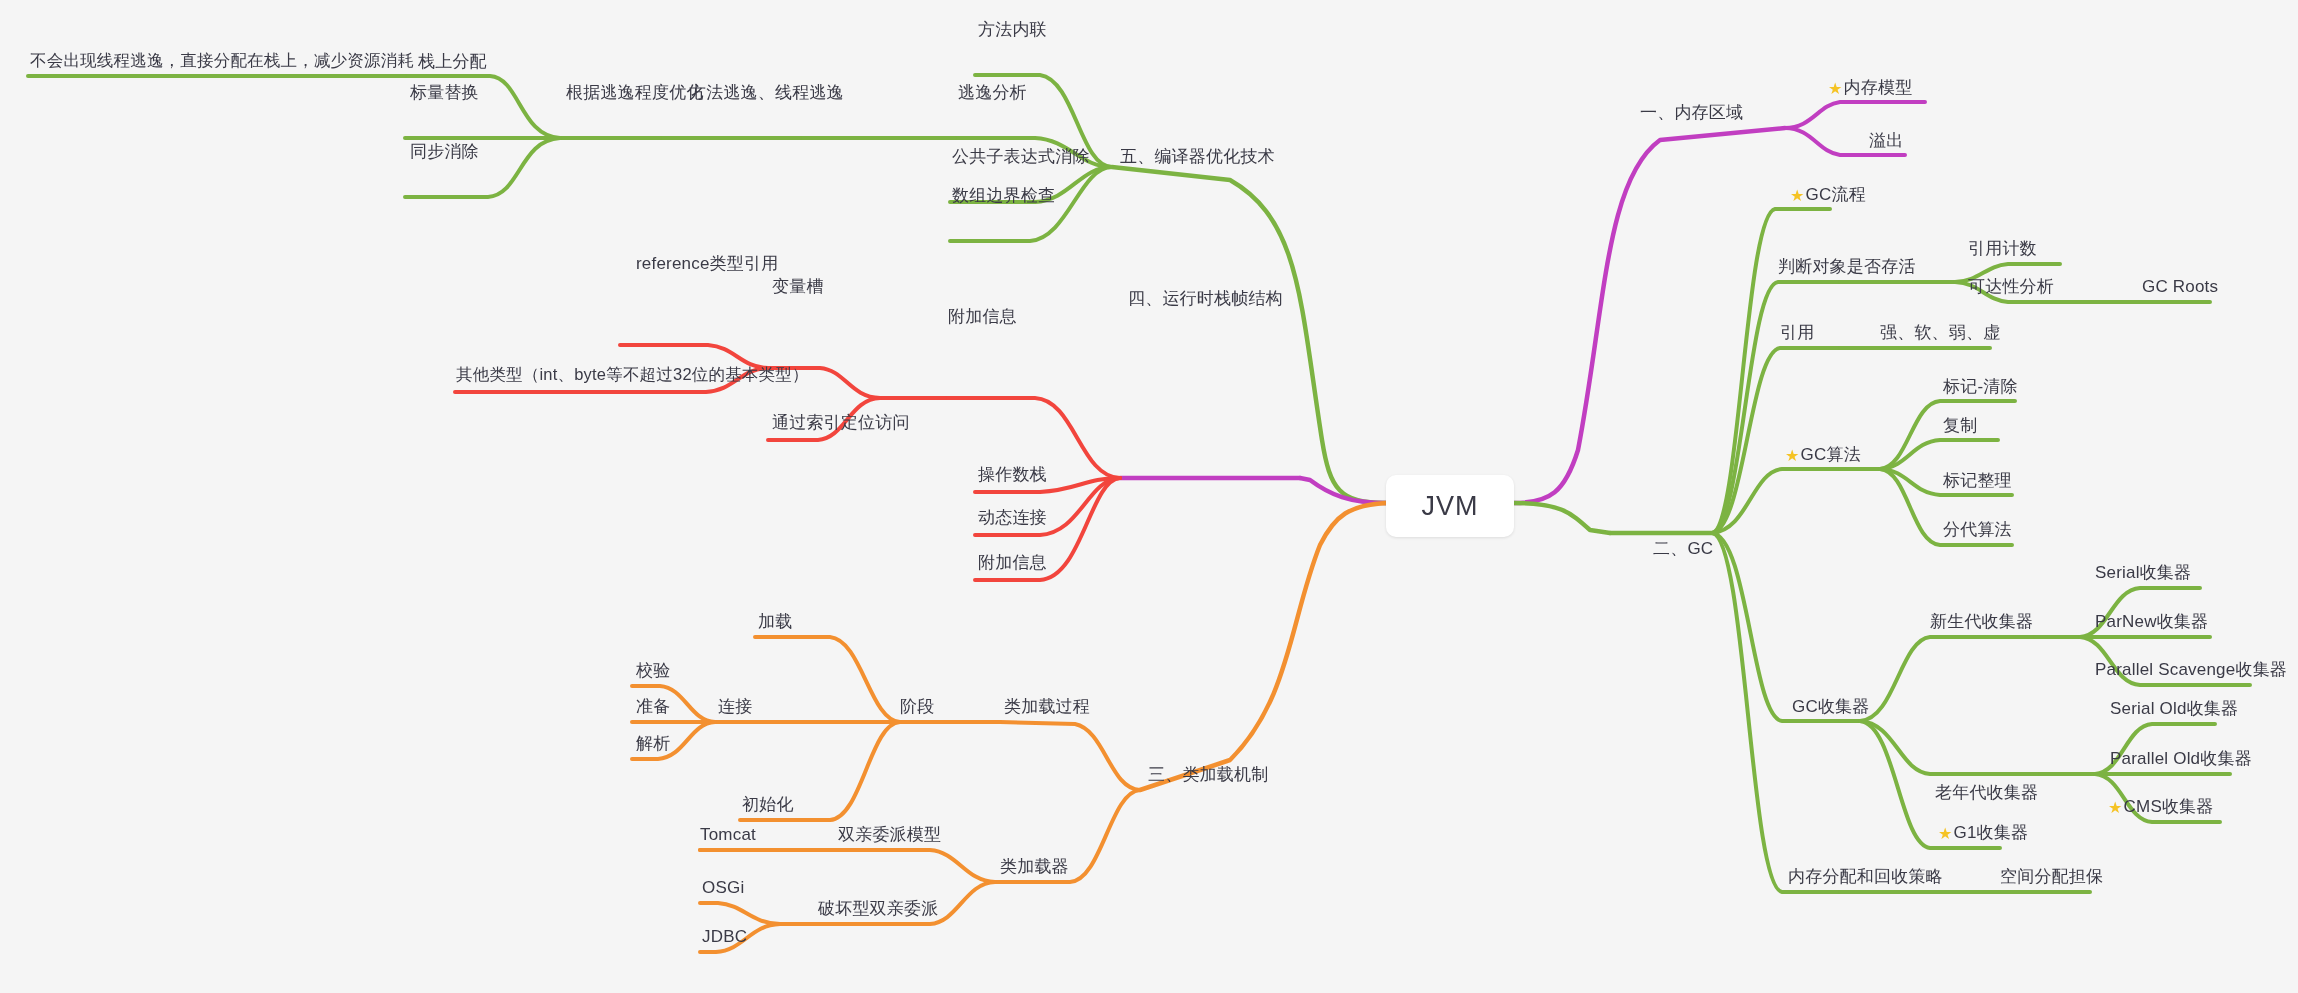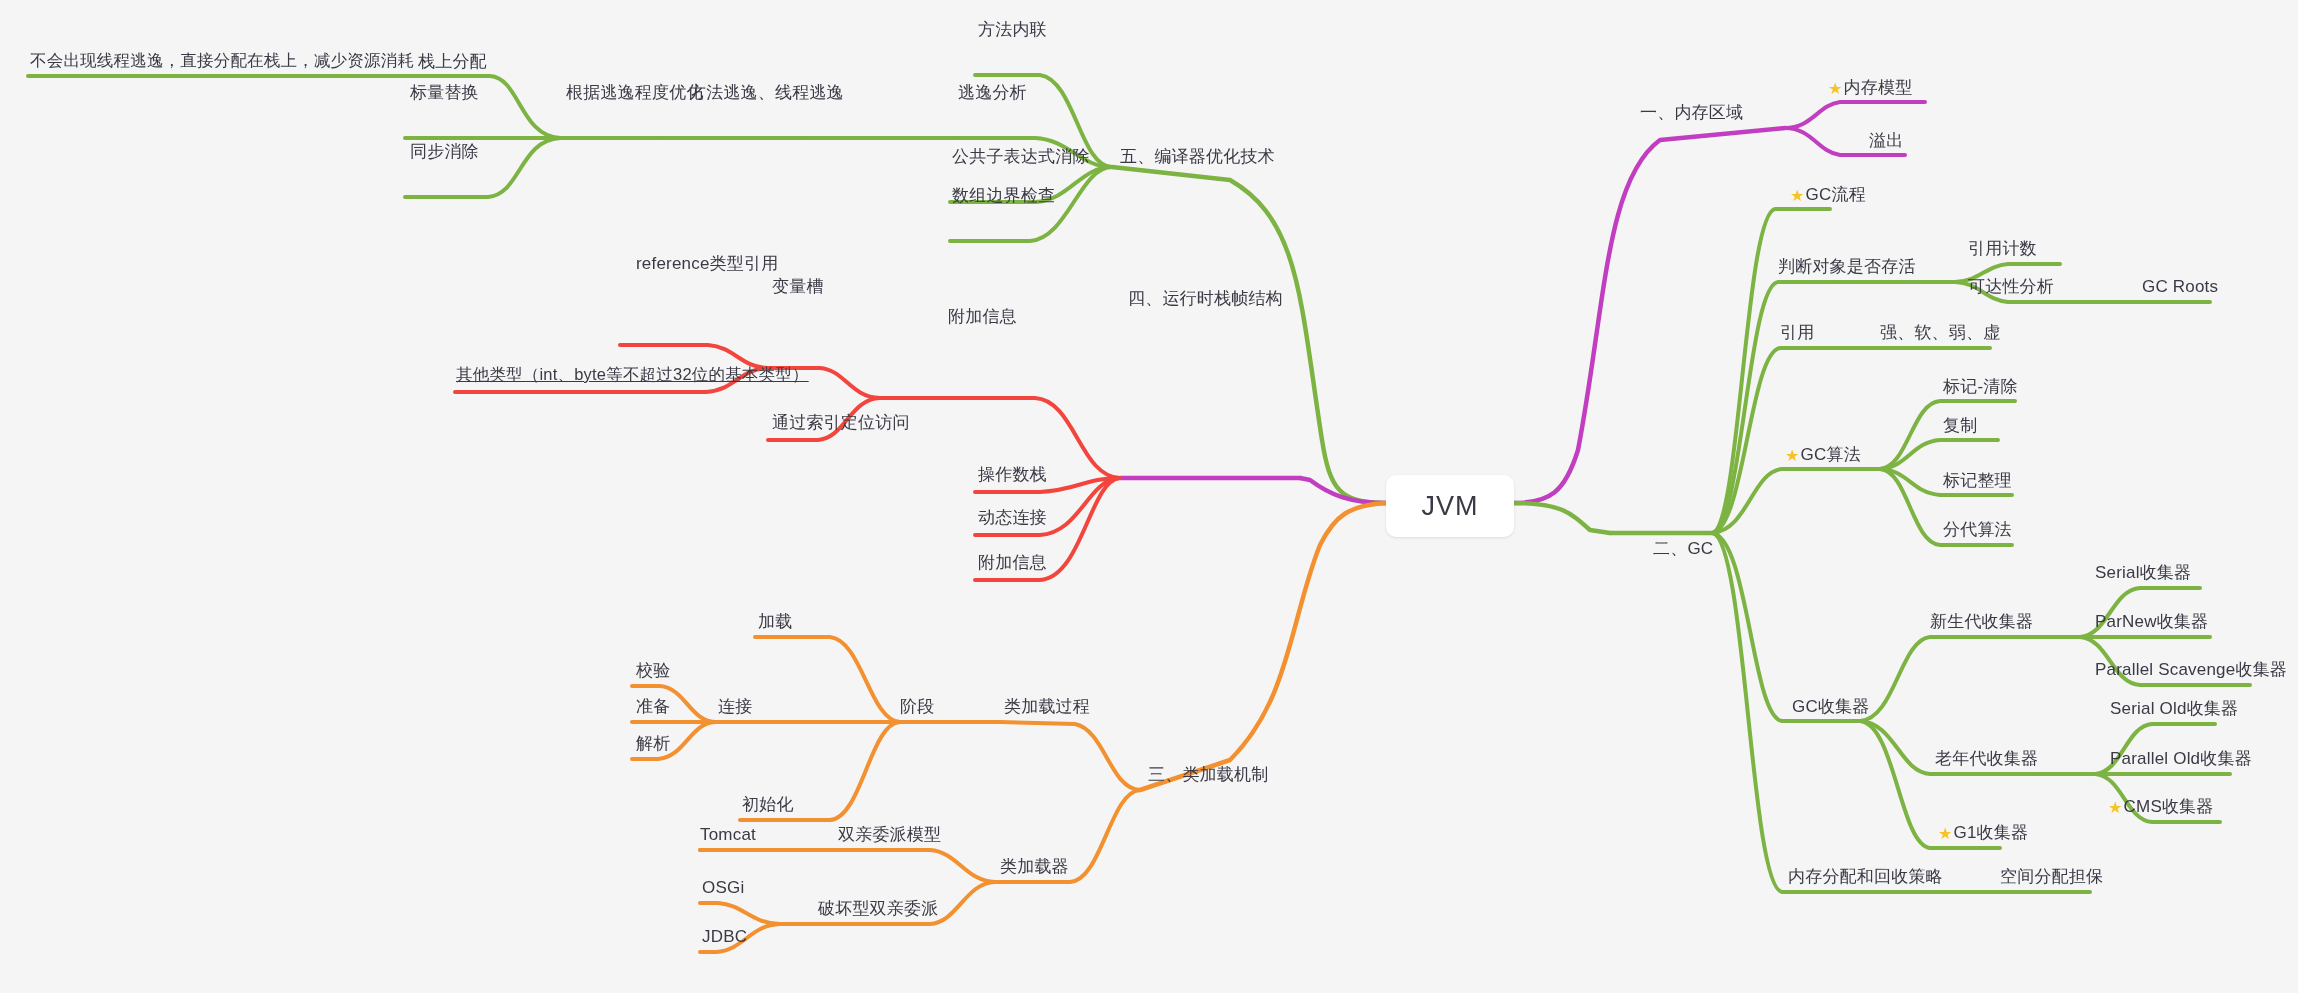--- a/index.html
+++ b/index.html
@@ -239,21 +239,21 @@
   </div>
   <div class="node-label" style="left:772px; top:278px;">
     <span>变量槽</span>
   </div>
   <div class="node-label" style="left:772px; top:414px;">
     <span>通过索引定位访问</span>
   </div>
   <div class="node-label" style="left:636px; top:255px;">
     <span>reference类型引用</span>
   </div>
-  <div class="node-label small" style="left:456px; top:366px;text-decoration:underline;">
+  <div class="node-label small" style="left:456px; top:366px;">
     <span>其他类型（int、byte等不超过32位的基本类型）</span>
   </div>
 
   <div class="node-label" style="left:1148px; top:766px;">
     <span>三、类加载机制</span>
   </div>
   <div class="node-label" style="left:1004px; top:698px;">
     <span>类加载过程</span>
   </div>
   <div class="node-label" style="left:900px; top:698px;">
@@ -353,21 +353,21 @@
   </div>
   <div class="node-label" style="left:2095px; top:564px;">
     <span>Serial收集器</span>
   </div>
   <div class="node-label" style="left:2095px; top:613px;">
     <span>ParNew收集器</span>
   </div>
   <div class="node-label" style="left:2095px; top:661px;">
     <span>Parallel Scavenge收集器</span>
   </div>
-  <div class="node-label" style="left:1935px; top:750px;text-align:right;">
+  <div class="node-label" style="left:1935px; top:784px;text-align:right;">
     <span>老年代收集器</span>
   </div>
   <div class="node-label" style="left:2110px; top:700px;">
     <span>Serial Old收集器</span>
   </div>
   <div class="node-label" style="left:2110px; top:750px;">
     <span>Parallel Old收集器</span>
   </div>
   <div class="node-label" style="left:2108px; top:798px;">
     <span class="star-icon">★</span><span>CMS收集器</span>

